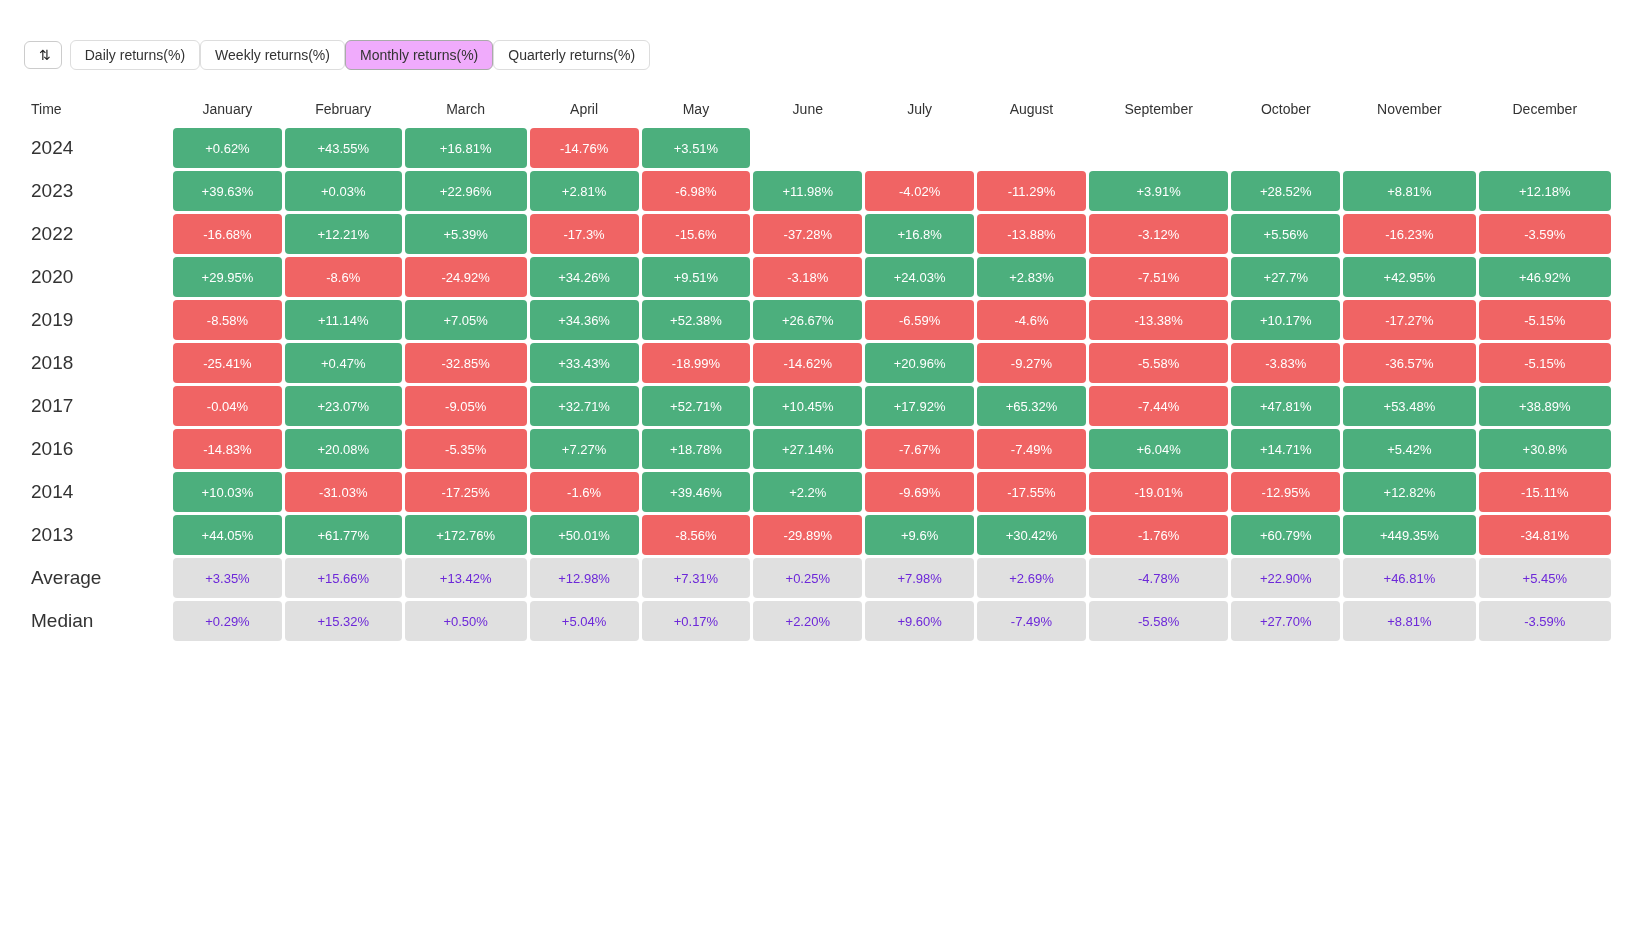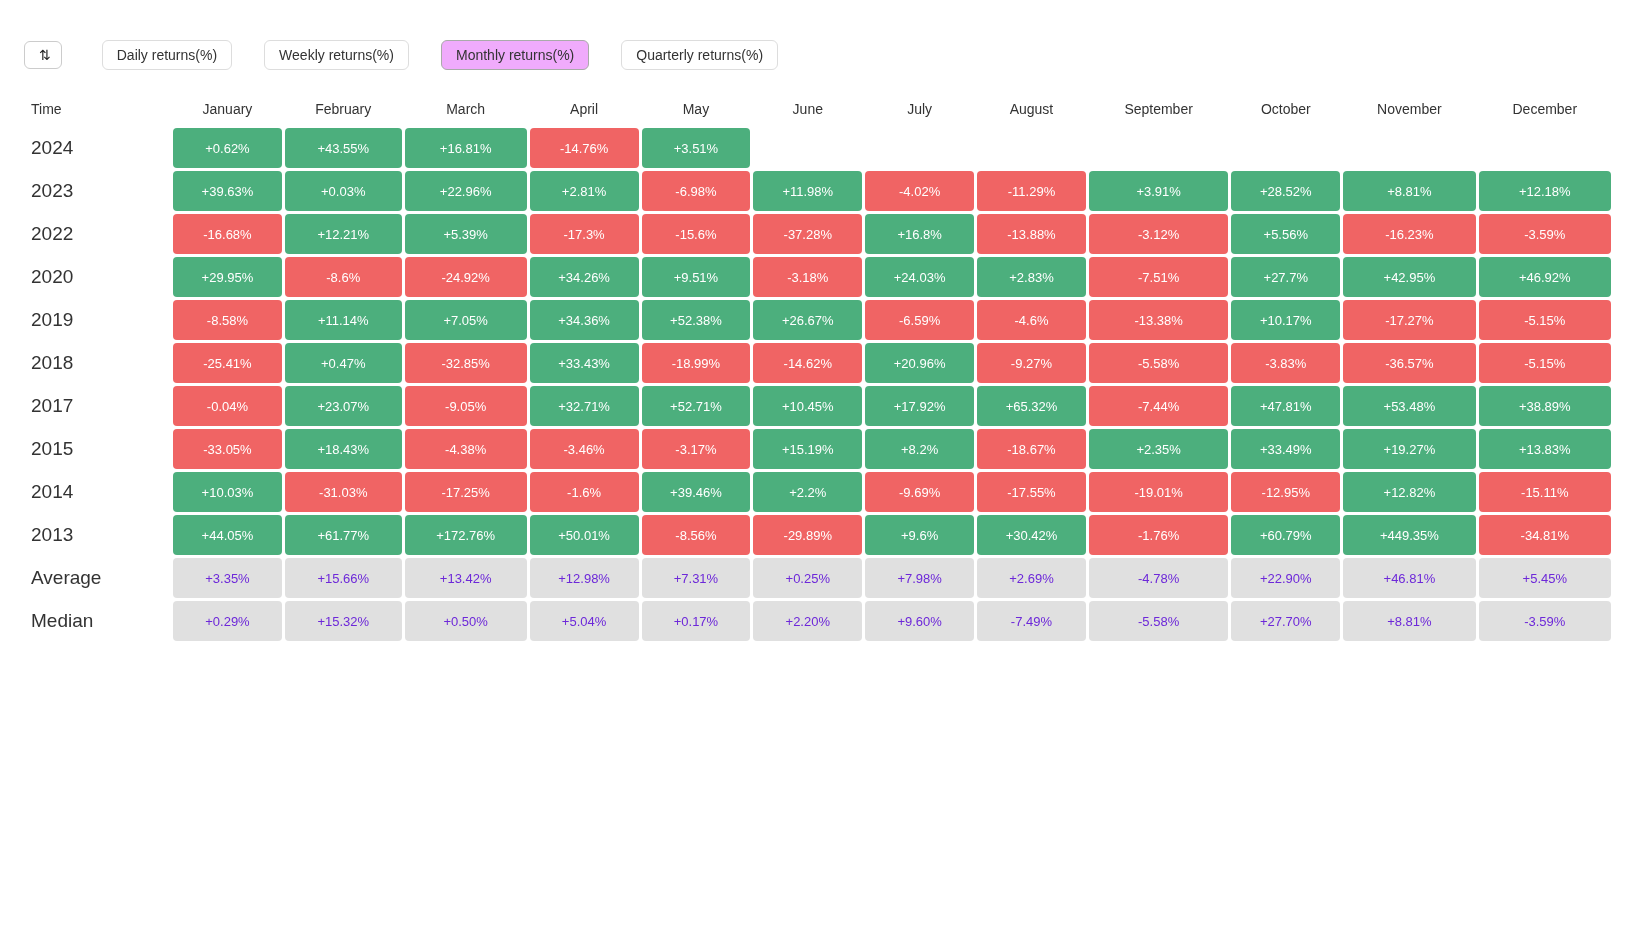--- a/index.html
+++ b/index.html
@@ -32,21 +32,20 @@
       gap: 4px;
     }
     .tab-btn {
       border: 1px solid #ddd;
       border-radius: 6px;
       padding: 6px 14px;
       font-size: 14px;
       background: #fff;
       cursor: pointer;
       color: #333;
-      margin-left: 32px;
     }
     .tab-btn.active {
       background: #f0abfc;
       border-color: #aaa;
       font-weight: 500;
     }
     table {
       border-collapse: separate;
       border-spacing: 3px;
       width: 100%;
@@ -210,33 +209,33 @@
           <td class="green">+52.71%</td>
           <td class="green">+10.45%</td>
           <td class="green">+17.92%</td>
           <td class="green">+65.32%</td>
           <td class="red">-7.44%</td>
           <td class="green">+47.81%</td>
           <td class="green">+53.48%</td>
           <td class="green">+38.89%</td>
         </tr>
         <tr>
-          <td class="year-label">2015</td>
-          <td class="red">-33.05%</td>
-          <td class="green">+18.43%</td>
-          <td class="red">-4.38%</td>
-          <td class="red">-3.46%</td>
-          <td class="red">-3.17%</td>
-          <td class="green">+15.19%</td>
-          <td class="green">+8.2%</td>
-          <td class="red">-18.67%</td>
-          <td class="green">+2.35%</td>
-          <td class="green">+33.49%</td>
-          <td class="green">+19.27%</td>
-          <td class="green">+13.83%</td>
+          <td class="year-label">2016</td>
+          <td class="red">-14.83%</td>
+          <td class="green">+20.08%</td>
+          <td class="red">-5.35%</td>
+          <td class="green">+7.27%</td>
+          <td class="green">+18.78%</td>
+          <td class="green">+27.14%</td>
+          <td class="red">-7.67%</td>
+          <td class="red">-7.49%</td>
+          <td class="green">+6.04%</td>
+          <td class="green">+14.71%</td>
+          <td class="green">+5.42%</td>
+          <td class="green">+30.8%</td>
         </tr>
         <tr>
           <td class="year-label">2014</td>
           <td class="green">+10.03%</td>
           <td class="red">-31.03%</td>
           <td class="red">-17.25%</td>
           <td class="red">-1.6%</td>
           <td class="green">+39.46%</td>
           <td class="green">+2.2%</td>
           <td class="red">-9.69%</td>

